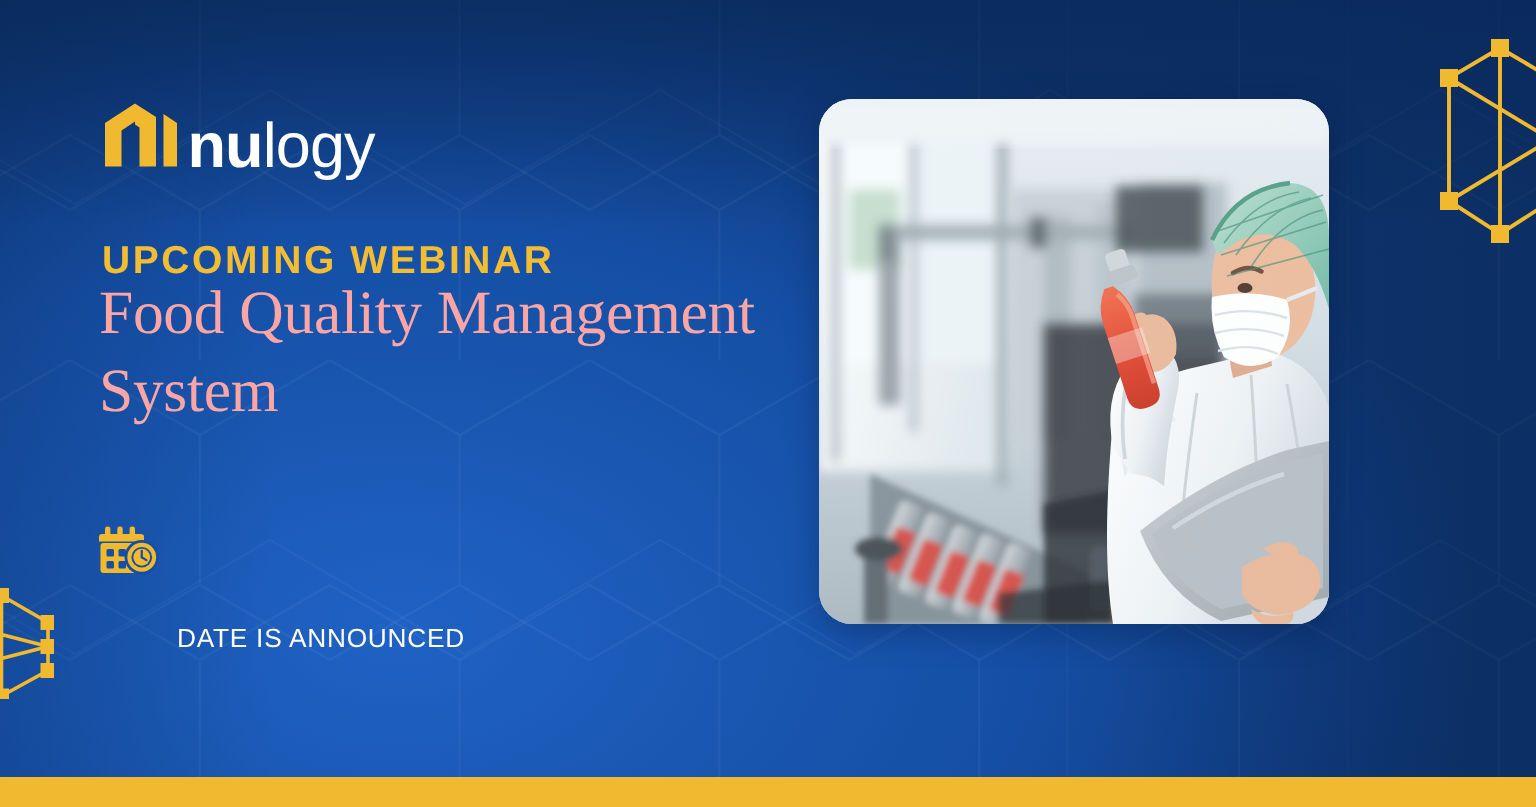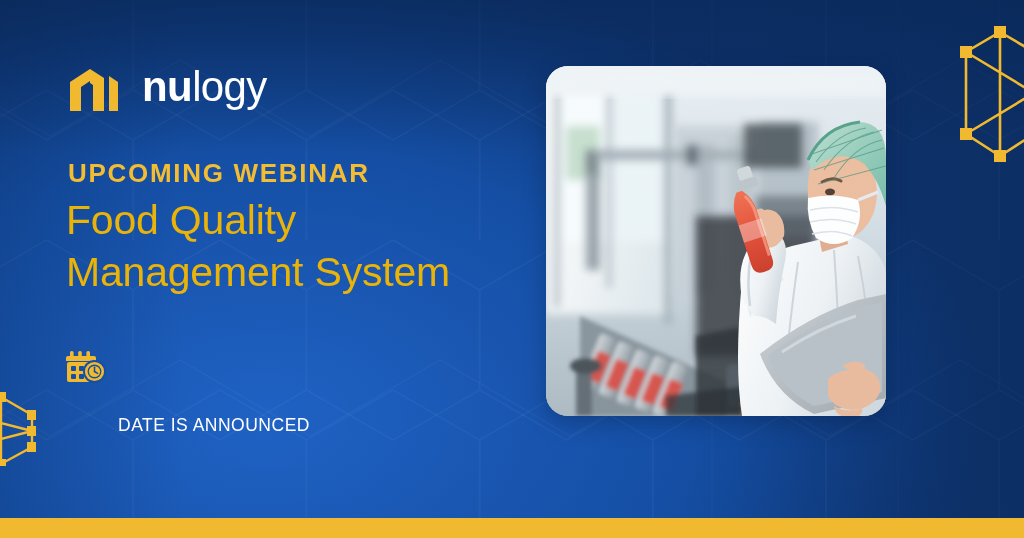--- a/index.html
+++ b/index.html
@@ -81,22 +81,22 @@
     width: 460px;
     height: 100%;
   }
 
   
   .logo {
     position: absolute;
     top: 66px;
     left: 6px;
     display: flex;
-    align-items: flex-start;
-    gap: 22px;
+    align-items: flex-end;
+    gap: 5px;
   }
   .logo-mark { width: 52px; height: 52px; display: block; }
   .logo-mark svg { width: 100%; height: 100%; display: block; }
   .logo-word {
     font-size: 42px;
     letter-spacing: -0.6px;
     line-height: 1;
     color: #ffffff;
     white-space: nowrap;
   }
@@ -111,28 +111,29 @@
     font-size: 26px;
     font-weight: 700;
     letter-spacing: 1.7px;
     color: #f2bc33;
     white-space: nowrap;
   }
 
   
   .headline {
     position: absolute;
-    top: 194px;
+    top: 182px;
     left: 4px;
     width: 470px;
     font-size: 41px;
     font-weight: 400;
     line-height: 1.27;
-    color: #eab308;
+    color: #fca5a5;
     letter-spacing: -0.2px;
+    font-family: Liberation Serif, serif;
   }
 
   
   .date-block {
     position: absolute;
     top: 348px;
     left: 4px;
     display: flex;
     align-items: flex-start;
     gap: 12px;

